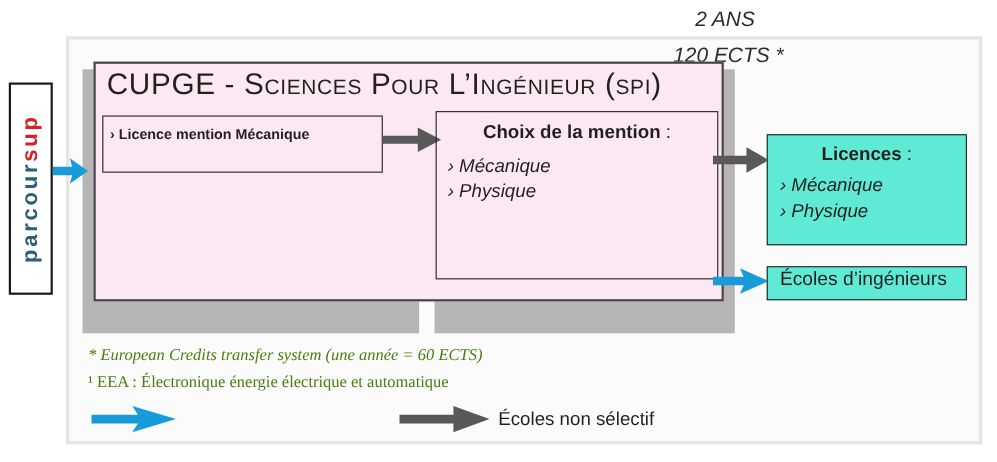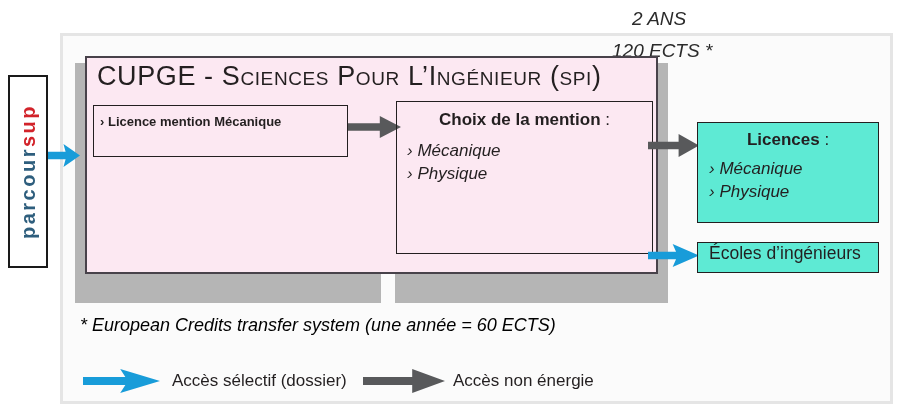--- a/index.html
+++ b/index.html
@@ -48,21 +48,21 @@
   .ecoles {
     left: 634px; top: 206px; width: 182px; height: 31px;
     display: flex; align-items: flex-start; padding-left: 11px;
     font-size: 17.5px; white-space: nowrap;
   }
   .arrow { position: absolute; display: block; }
   .arrow-1 { left: 261px; top: 57px; width: 53px; height: 24px; }
   .arrow-2 { left: 585px; top: 97px; width: 51px; height: 25px; }
   .arrow-3 { left: 585px; top: 207px; width: 51px; height: 25px; }
   .footnote {
-    position: absolute; font-size: 18px; white-space: nowrap; color: #000000;
+    position: absolute; font-size: 15px; white-space: nowrap; color: #4d7c0f; font-family: Liberation Serif, serif;
   }
   .footnote-ects { left: 17px; top: 279px; font-style: italic; }
   .footnote-eea  { left: 17px; top: 304px; }
   .legend-arrow-selective { left: 20px; top: 332px; width: 77px; height: 26px; }
   .legend-arrow-nonselective { left: 300px; top: 332px; width: 82px; height: 26px; }
   .legend-label { position: absolute; font-size: 17px; white-space: nowrap; }
   .legend-label-1 { left: 109px; top: 335px; }
   .legend-label-2 { left: 390px; top: 335px; }
   .parcoursup {
     position: absolute; left: 8px; top: 75px; width: 40px; height: 193px;
@@ -129,30 +129,30 @@
         <div class="item">› Mécanique</div>
         <div class="item">› Physique</div>
       </div>
     </div>
 
     <div class="outbox ecoles">
       <span>Écoles d’ingénieurs</span>
     </div>
 
     <div class="footnote footnote-ects">* European Credits transfer system (une année = 60 ECTS)</div>
+    <div class="footnote footnote-eea">¹ EEA : Électronique énergie électrique et automatique</div>
 
     <svg class="arrow legend-arrow-selective" viewBox="0 0 60 26" preserveAspectRatio="none">
       <polygon points="0,9 33,9 29,1 60,13 29,25 33,17 0,17" fill="#189cd9"></polygon>
     </svg>
-    <div class="legend-label legend-label-1">Accès sélectif (dossier)</div>
 
     <svg class="arrow legend-arrow-nonselective" viewBox="0 0 60 26" preserveAspectRatio="none">
       <polygon points="0,9 36,9 36,1 60,13 36,25 36,17 0,17" fill="#58595b"></polygon>
     </svg>
-    <div class="legend-label legend-label-2">Accès non énergie</div>
+    <div class="legend-label legend-label-2">Écoles non sélectif</div>
 
   </div>
 
   <div class="parcoursup">
     <div class="vtext">
       <span class="part1">parcour</span><span class="part2">sup</span>
     </div>
   </div>
 
   <svg class="arrow logo-arrow" viewBox="0 0 60 26" preserveAspectRatio="none">

